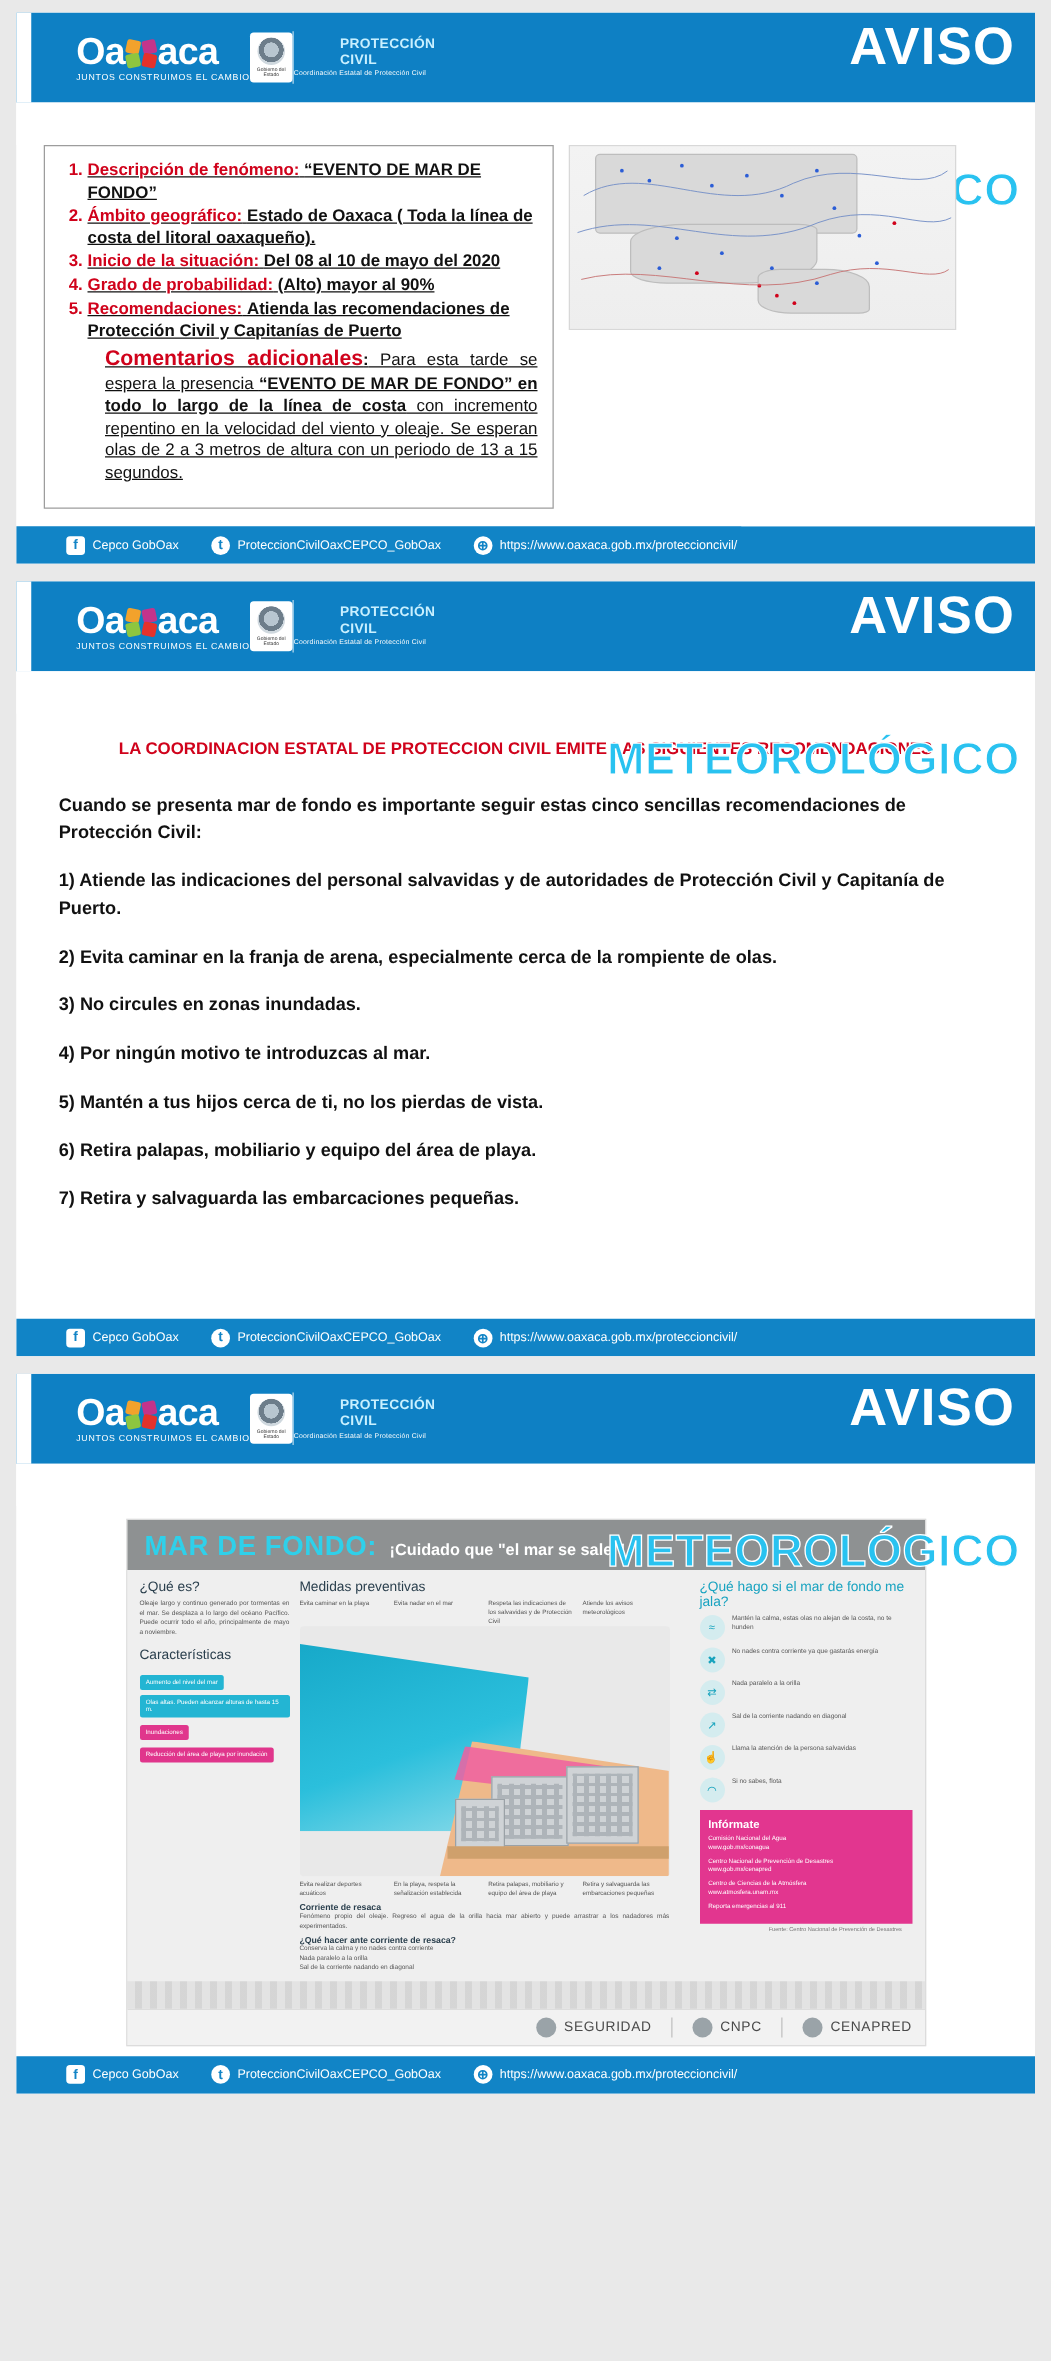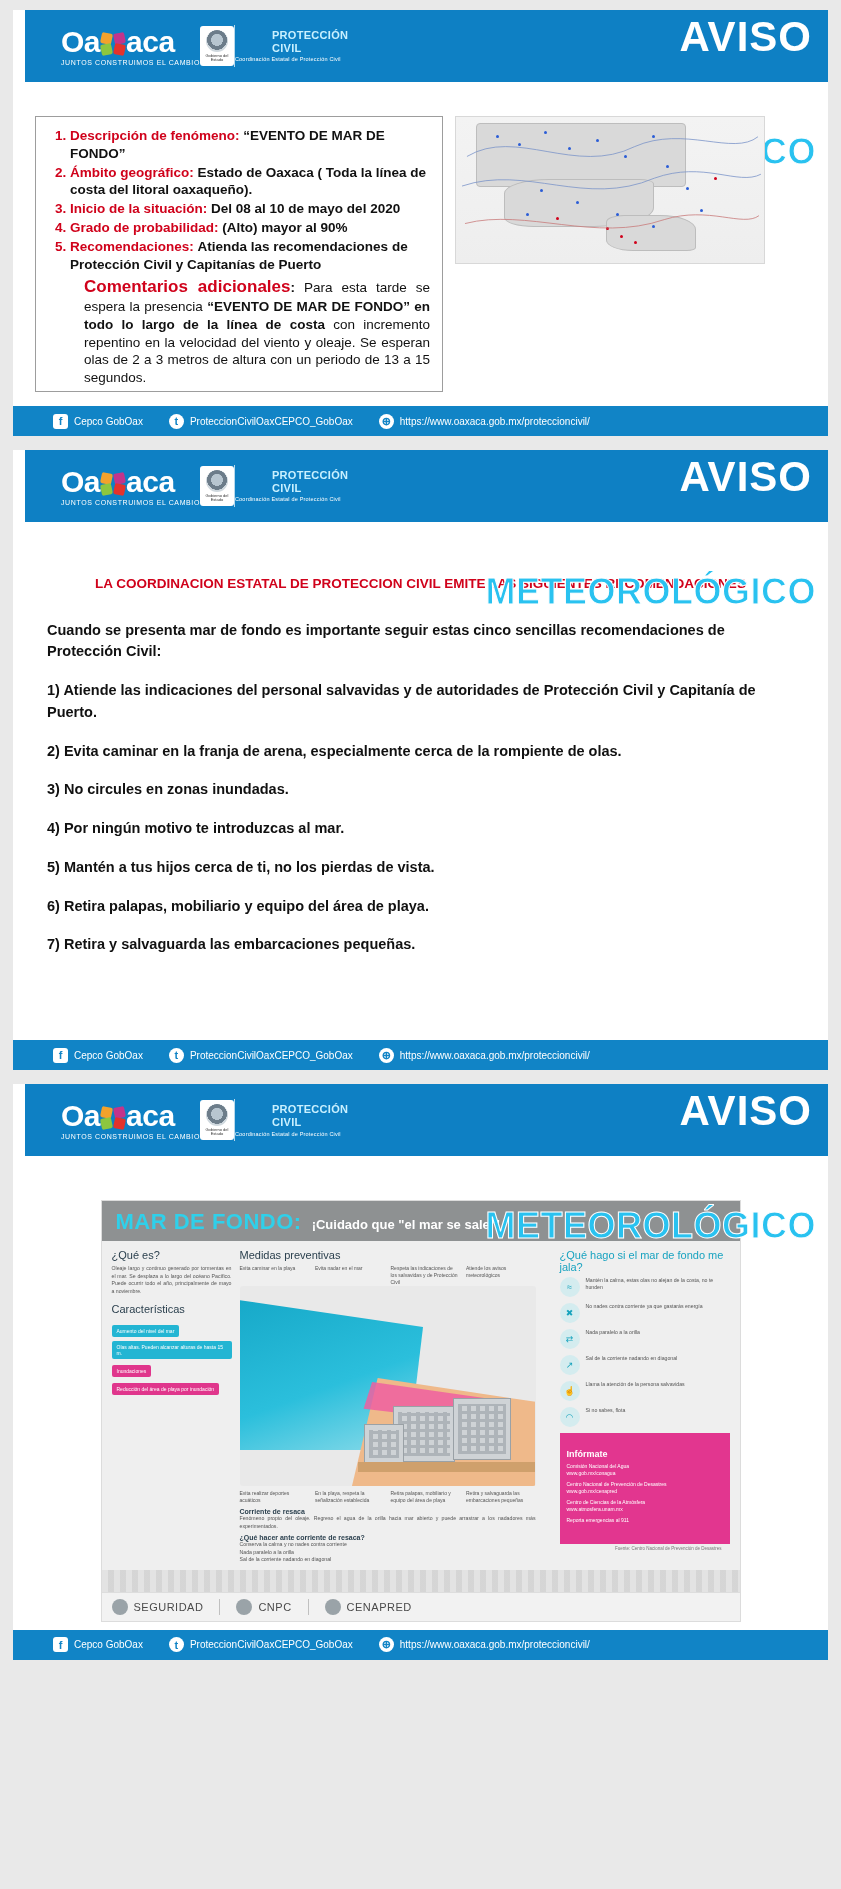--- a/index.html
+++ b/index.html
@@ -174,25 +174,26 @@
     padding: 14px 28px 8px 0;
   }
   .s1-body {
     display: flex;
     padding: 0 22px 14px 22px;
     gap: 12px;
     align-items: flex-start;
   }
   .box {
     border: 1px solid #9d9d9d;
-    padding: 10px 12px 4px 12px;
+    padding: 10px 12px 19px 12px;
     width: 408px;
     font-size: 13.5px;
     line-height: 1.32;
     color: #111;
+    text-decoration: underline;
   }
   ol.numlist {
     margin: 0 0 2px 0;
     padding-left: 22px;
   }
   ol.numlist li {
     margin-bottom: 1px;
     color: #111;
   }
   ol.numlist li::marker { color: #d0021b; font-weight: bold; }
@@ -369,34 +370,34 @@
   .rico {
     width: 20px; height: 20px; border-radius: 50%;
     background: #d4ecef; flex: 0 0 auto;
     display:flex;align-items:center;justify-content:center;
     color:#17a3bd; font-size:9px;
   }
   .rtxt { font-size: 5.2px; color: #555; line-height: 1.4; }
   .info-box {
     background: #e2368f;
     color: #ffffff;
-    padding: 16px 7px;
+    padding: 6px 7px;
     margin-top: 6px;
   }
   .info-box .ib-h { font-size: 9px; font-weight: bold; color:#fff; margin-bottom:4px;}
   .info-box .ib-r { font-size: 5px; line-height: 1.4; margin-bottom: 4px; }
   .resaca-box { margin-top: 4px; }
   .resaca-h { font-size: 7px; font-weight: bold; color: #2a3f4d; }
   .poster-foot {
     background: #f2f2f2;
     border-top: 1px solid #ddd;
     padding: 6px 10px;
     display: flex;
     align-items: center;
-    justify-content: flex-start;
+    justify-content: flex-end;
     gap: 16px;
   }
   .pf-item { display: flex; align-items: center; gap: 6px; color: #4a4a4a; font-size: 11px; letter-spacing: .5px;}
   .pf-sep { width: 1px; height: 16px; background: #c0c0c0; }
   .pf-seal { width: 16px; height: 16px; border-radius: 50%; background: #9aa3a8; }
   .greca {
     height: 22px;
     background: repeating-linear-gradient(90deg,#e0e0e0 0 6px,#cfcfcf 6px 12px);
     opacity: .8;
   }

